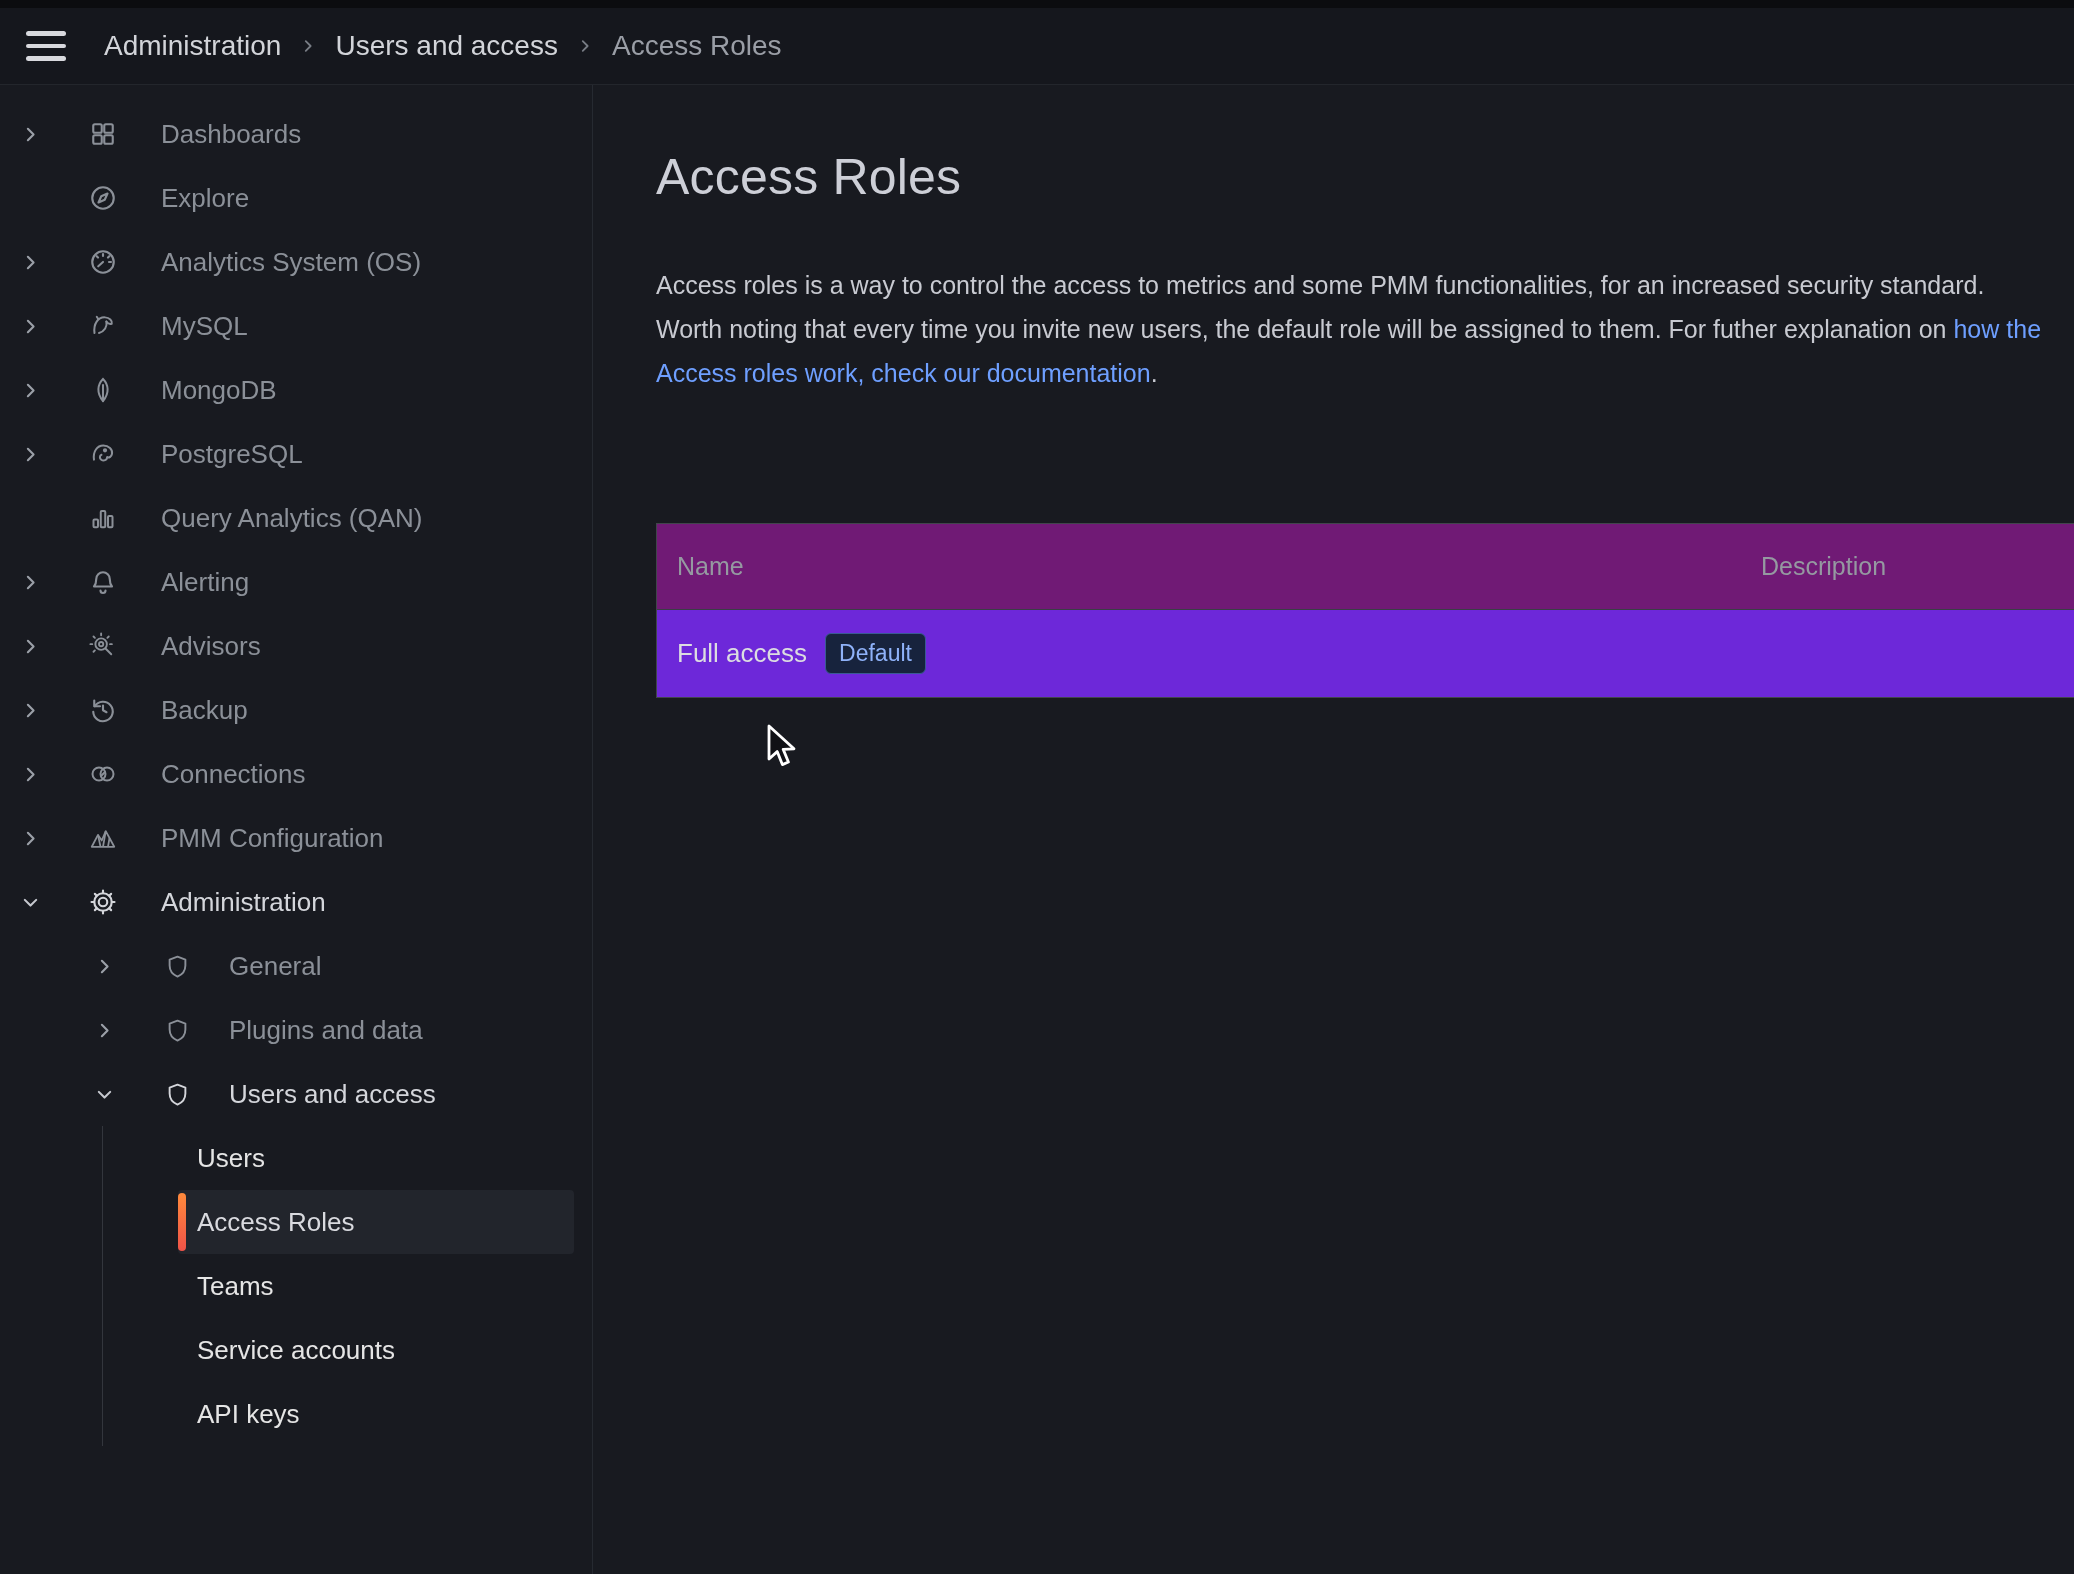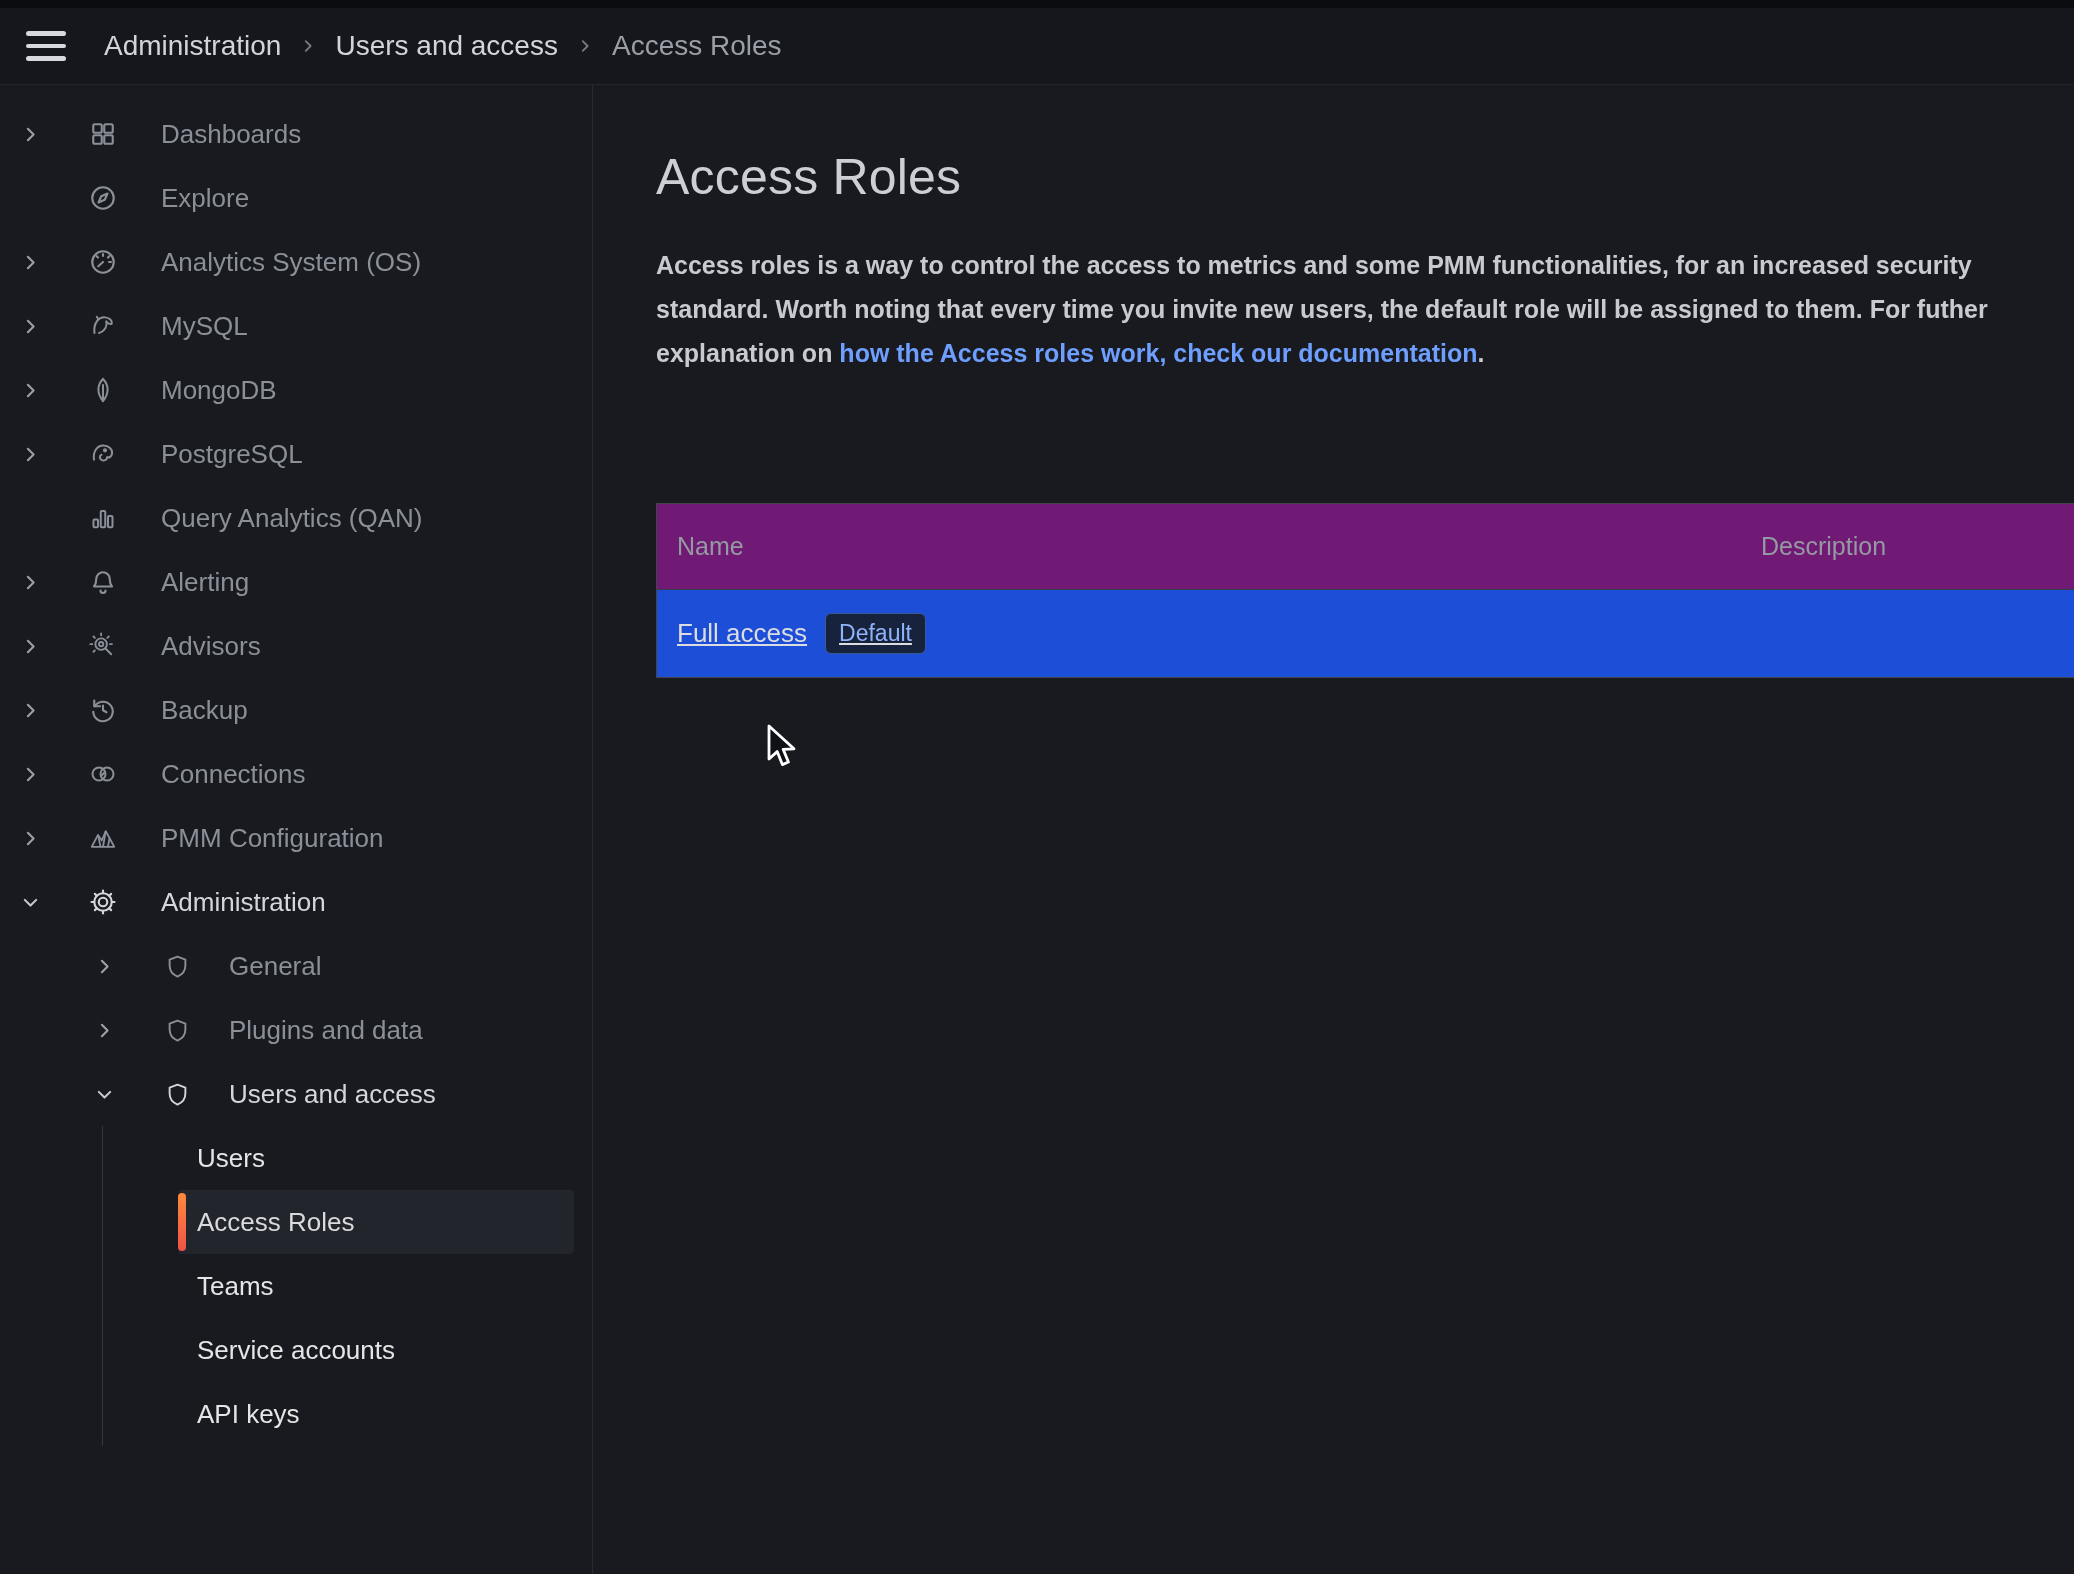--- a/index.html
+++ b/index.html
@@ -46,31 +46,31 @@
   .row.l3.active { margin-left:75px; padding-left:19px; width:396px; background:#22252c; border-radius:4px; position:relative; }
   .row.l3.active .label { margin-left:0; color:#d9dadf; }
   .row.l3.active::before {
     content:""; position:absolute; left:0; top:3px; bottom:3px; width:8px;
     border-radius:4px; background:linear-gradient(180deg,#ff8a3c 0%,#ef5348 100%);
   }
   .panel-toggle { margin-left:auto; margin-right:27px; width:31px; height:31px; color:#cfd1d6; display:flex; align-items:center; justify-content:center; cursor:pointer; }
   svg { display:block; }
   
   .page-title { font-size:50px; font-weight:400; color:#cdcfd7; letter-spacing:.2px; }
-  .page-desc { margin-top:37px; width:1392px; font-size:25px; line-height:44px; color:#c8cad1;font-weight:bold; }
+  .page-desc { margin-top:57px; width:1392px; font-size:25px; line-height:44px; color:#c8cad1; }
   .page-desc a { color:#6e9fff; text-decoration:none; cursor:pointer; }
   .roles-table { margin-top:128px; width:100%; border-top:1px solid #41454c; border-left:1px solid #41454c; border-bottom:1px solid #41454c; }
   .thead {
     display:grid; grid-template-columns:1084px 1fr; height:86px; align-items:center;
     background:#701a75; border-bottom:1px solid #3a3e45; color:#9599a1; font-size:25px;
   }
   .thead > div { padding-left:20px; }
   .trow {
     display:grid; grid-template-columns:1084px 1fr; height:87px; align-items:center;
-    background:#1d4ed8; font-size:26px; color:#dcdde1;text-decoration:underline;
+    background:#6d28d9; font-size:26px; color:#dcdde1;
   }
   .trow .name-cell { padding-left:20px; display:flex; align-items:center; }
   .badge {
     margin-left:18px; font-size:23px; color:#8fb2f9; background:#17233d;
     border:1.5px solid #3a5a94; border-radius:6px; padding:6px 13px; line-height:1.2;
     cursor:pointer;
   }
   
   .cursor { position:absolute; left:766px; top:724px; pointer-events:none; z-index:10; }
 </style>

